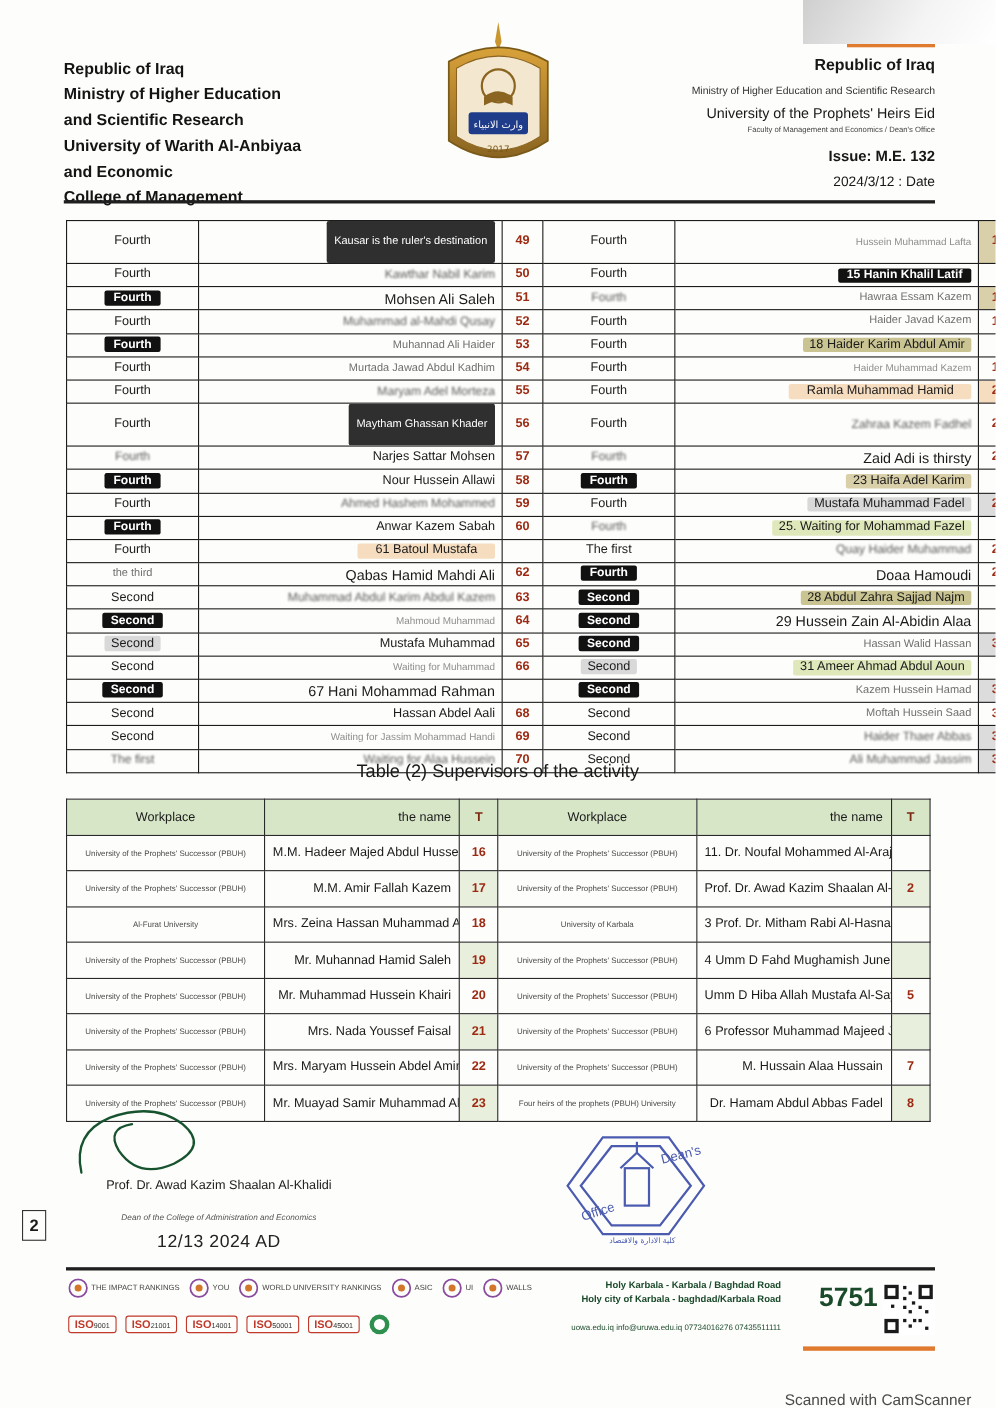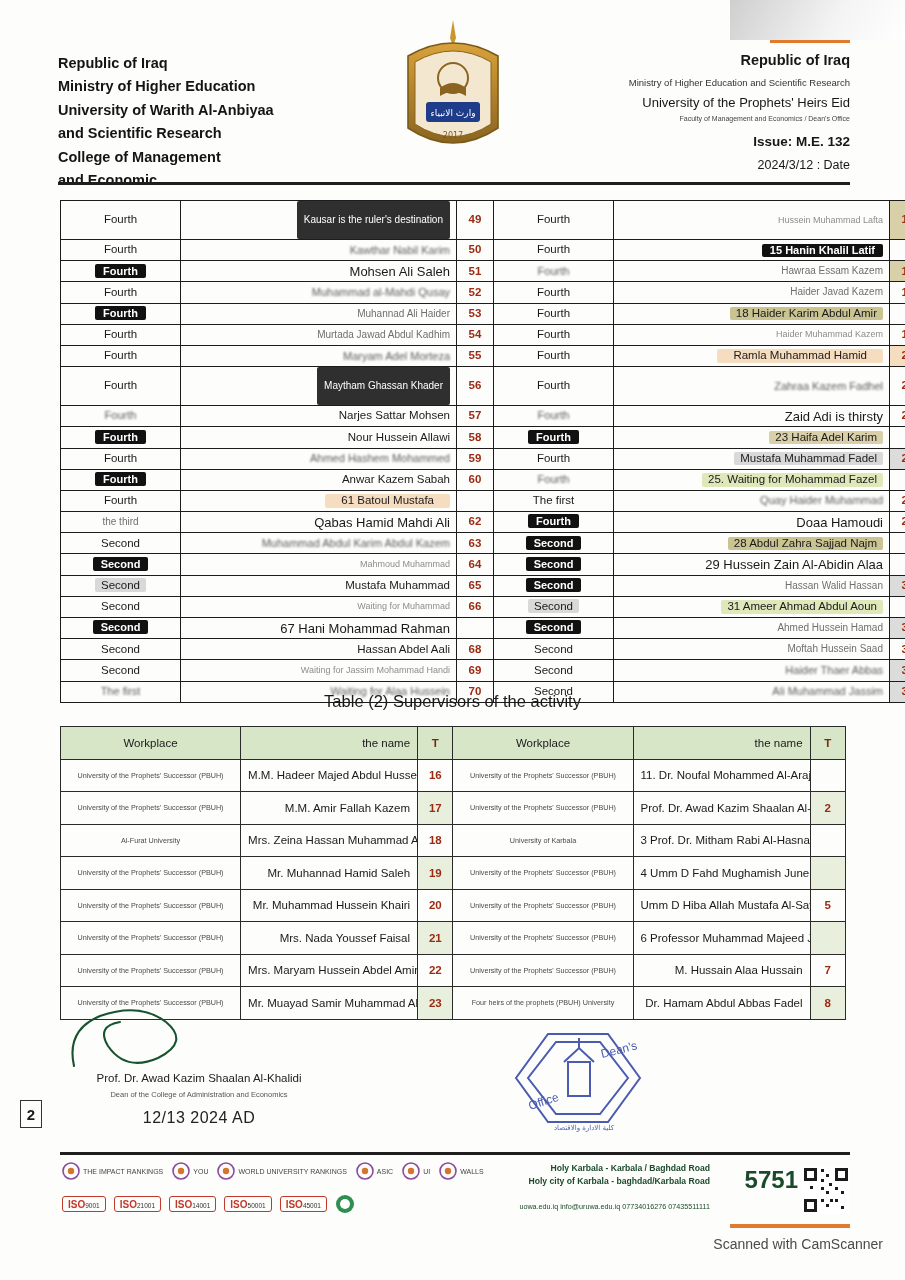--- a/index.html
+++ b/index.html
@@ -113,21 +113,21 @@
   .w-name { width: 175px; text-align:right; }
   .w-t    { width:  35px; text-align:center; font-weight:bold; font-size:14px; color:#9c2a13; }
   .tbl2 .w-work.small { font-size:7.2px; color:#4a4a4a; }
   .tbl2 .hdr-t { color:#7a2a12; font-weight:bold; }
   .shade-t { background:#e8efdc; }
   
   .sig {
     position:absolute; left:74px; top:1072px; text-align:center; width:250px;
   }
   .sig .n1 { font-size:11.5px; color:#222; }
-  .sig .n2 { font-size:7.5px; color:#555; margin-top:6px; }
+  .sig .n2 { font-size:7.5px; color:#555; margin-top:18px;font-style:italic; }
   .sig .n3 { font-size:16px; color:#222; margin-top:10px; letter-spacing:.5px; }
   .pagebox {
     position:absolute; left:20px; top:1100px;
     width:22px; height:28px; border:1.5px solid #333;
     display:flex; align-items:center; justify-content:center;
     font-size:15px; font-weight:bold;
   }
   .stamp {
     position:absolute; left:490px; top:1018px; width:188px; height:122px;
     color:#2b3fa3; opacity:.85;
@@ -149,40 +149,40 @@
   .iso span { font-size:6.5px; color:#333; font-weight:normal; }
   .addr { position:absolute; right:140px; top:4px; text-align:right; font-size:8.6px; color:#1b4a2b; line-height:1.55; }
   .addr .b { font-weight:bold; }
   .phone {
     position:absolute; right:52px; top:8px; font-size:24px; font-weight:bold; color:#1b4a2b;
   }
   .qr { position:absolute; right:0px; top:8px; width:48px; height:48px; }
   .contact { position:absolute; right:140px; top:44px; font-size:7.2px; color:#1b4a2b; }
   .orange-bar { position:absolute; right:0px; top:66px; width:120px; height:4px; background:#e07a2f; }
   .camscanner {
-    position:absolute; right:22px; bottom:28px; font-size:14px; color:#4a4a4a;
+    position:absolute; right:22px; bottom:0; font-size:14px; color:#4a4a4a;
   }
   .tbl1 td.n, .tbl2 td.n { font-variant-numeric: tabular-nums; }
 </style>
 </head>
 <body>
 
 <div class="page">
 
   <div class="header">
     <div class="hdr-corner"></div>
     <div class="hdr-rule-top"></div>
 
     <div class="hdr-left">
       <div>Republic of Iraq</div>
       <div>Ministry of Higher Education</div>
+      <div>and Scientific Research</div>
       <div>University of Warith Al-Anbiyaa</div>
-      <div>and Scientific Research</div>
+      <div>and Economic</div>
       <div>College of Management</div>
-      <div>and Economic</div>
     </div>
 
     <svg class="emblem" viewBox="0 0 130 148">
       <defs>
         <linearGradient id="gld" x1="0" y1="0" x2="0" y2="1">
           <stop offset="0%" stop-color="#d9a23a"></stop>
             <stop offset="100%" stop-color="#8a6420"></stop>
         </linearGradient>
       </defs>
       <path d="M65 4 L68 22 L65 30 L62 22 Z" fill="#c9962f"></path>
@@ -501,21 +501,21 @@
           <td class="c-rank"><span class="hl-black">Second</span></td>
           <td class="c-name name-r">
             <div class="cell-inline">
               <span class="big">67 Hani Mohammad Rahman</span>
             </div>
           </td>
           <td class="c-num n "></td>
           <td class="c-rank"><span class="hl-black">Second</span></td>
           <td class="c-name name-r">
             <div class="cell-inline">
-              <span class="dim2">Ahmed Hussein Hamad</span>
+              <span class="dim2">Kazem Hussein Hamad</span>
             </div>
           </td>
           <td class="c-num n num-gray">32</td>
         </tr>
         <tr>
           <td class="c-rank"><span class="">Second</span></td>
           <td class="c-name name-r">
             <div class="cell-inline">
               <span class="">Hassan Abdel Aali</span>
             </div>

